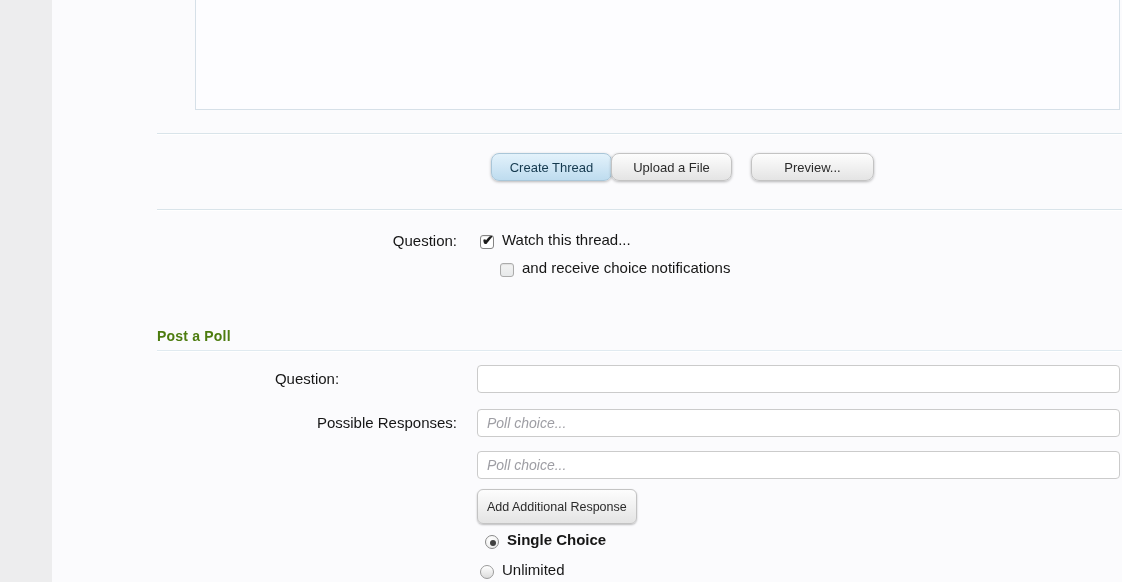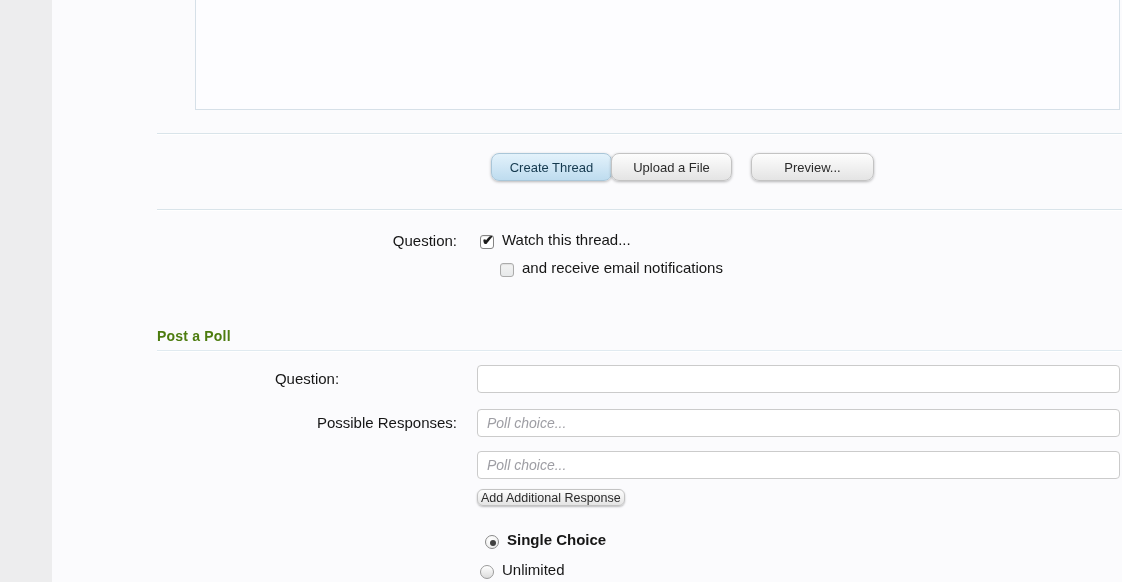--- a/index.html
+++ b/index.html
@@ -39,21 +39,21 @@
   .btn{position:absolute;height:28px;border-radius:8px;cursor:pointer;
     font-family:"Liberation Sans",sans-serif;font-size:13px;
     box-shadow:0 1px 3px rgba(0,0,0,0.28);outline:none;}
   .btn.gray{background:linear-gradient(var(--btn_gray_top),var(--btn_gray_bottom));
     border:1px solid var(--btn_gray_border);color:var(--btn_gray_text);}
   .btn.primary{background:linear-gradient(var(--btn_primary_top),var(--btn_primary_bottom));
     border:1px solid var(--btn_primary_border);color:var(--btn_primary_text);}
   .create-btn{left:439px;top:153px;width:121px;}
   .upload-btn{left:559px;top:153px;width:121px;}
   .preview-btn{left:686px;top:153px;width:123px;margin-left:13px;}
-  .add-btn{left:425px;top:489px;height:17px;width:auto;padding:0 3px;
+  .add-btn{left:425px;top:489px;height:35px;width:auto;padding:0 9px;
     font-size:12.5px;border-radius:6px;box-shadow:0 1px 2px rgba(0,0,0,0.25);}
 
   .field-label{position:absolute;left:105px;width:300px;text-align:right;
     font-size:15px;color:var(--label_text);height:20px;line-height:20px;}
   .options-label{top:231px;}
   .question-label{top:369px;text-align:center;}
   .responses-label{top:413px;}
   .max-label{top:531px;}
 
   .choice-row{position:absolute;display:flex;align-items:flex-end;gap:8px;cursor:pointer;}
@@ -108,21 +108,21 @@
 
     <div class="field-label options-label">Question:</div>
 
     <label class="choice-row watch-row">
       <span class="checkbox checked"></span>
       <span class="check-label">Watch this thread...</span>
     </label>
 
     <label class="choice-row email-row">
       <span class="checkbox"></span>
-      <span class="check-label">and receive email notifications</span>
+      <span class="check-label">and receive choice notifications</span>
     </label>
 
     <div class="poll-heading">Post a Poll</div>
 
     <div class="divider d3"></div>
 
     <div class="field-label question-label">Question:</div>
     <input type="text" class="text-input question-input" value="" style="">
 
     <div class="field-label responses-label">Possible Responses:</div>

